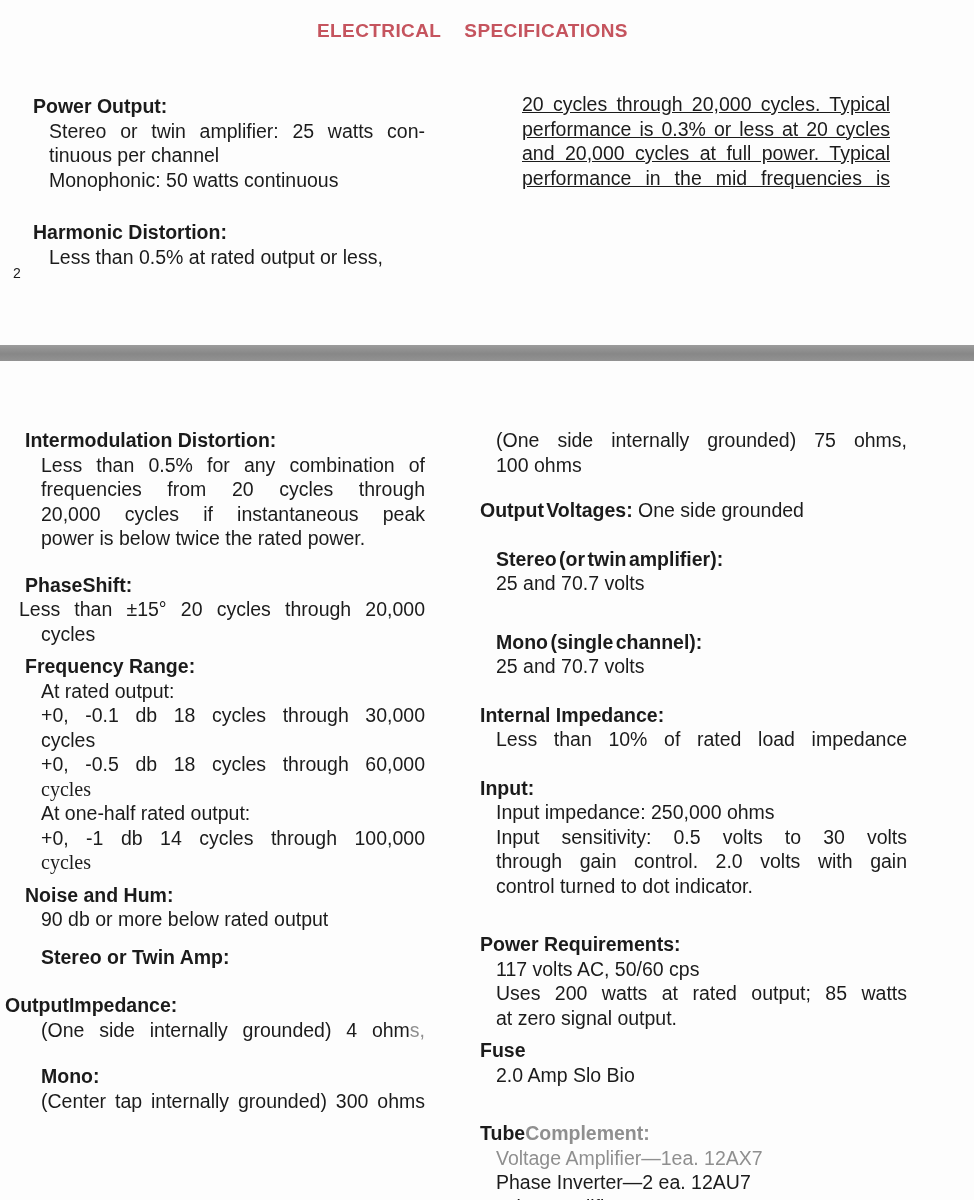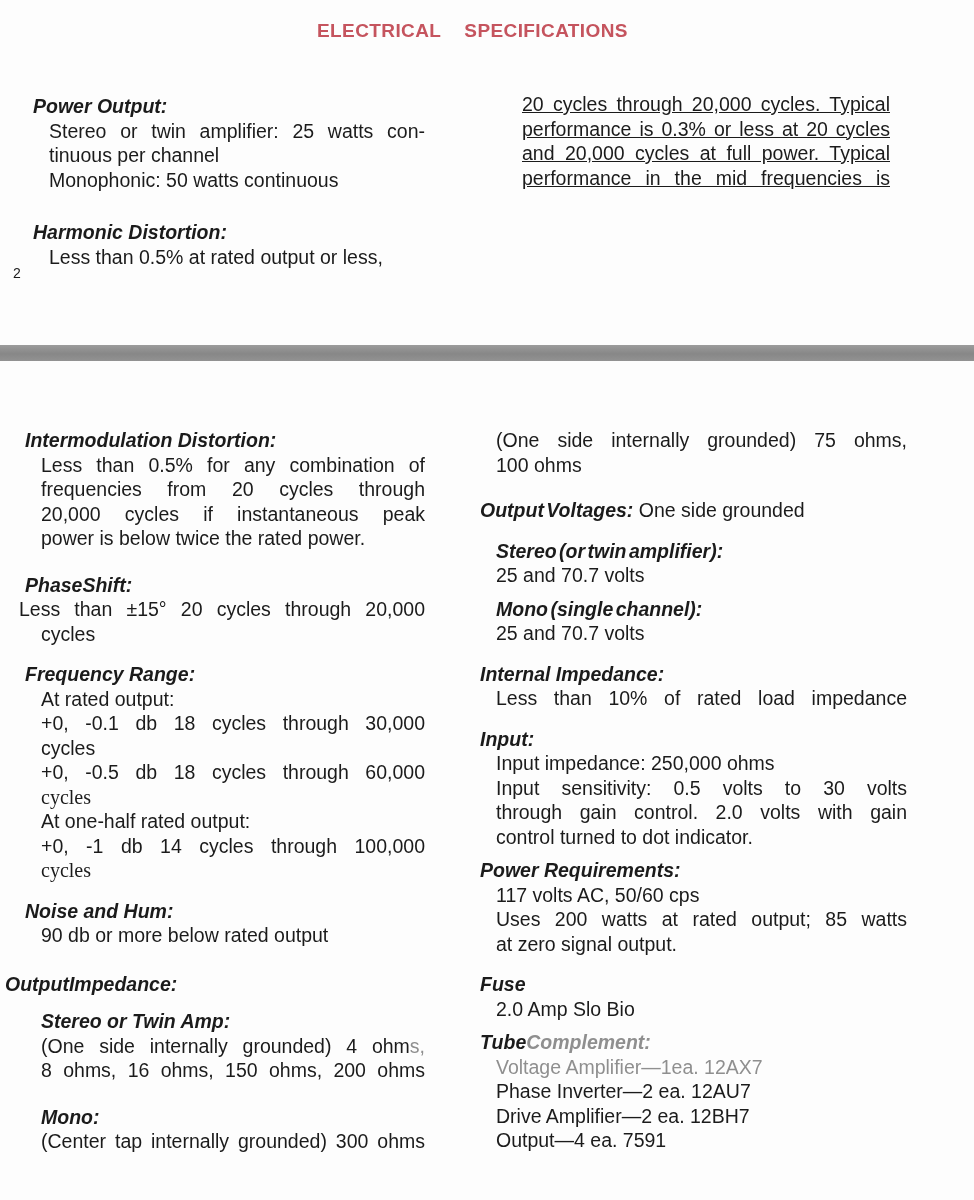--- a/index.html
+++ b/index.html
@@ -15,30 +15,30 @@
   .pagenum{position:absolute;left:13px;top:265px;font-size:14px;}
   .divider{
     position:absolute;left:0;top:345px;width:974px;height:16px;
     background:linear-gradient(180deg,#9c9c9c,#878787 55%,#929292);
   }
   .col{position:absolute;font-size:19.5px;line-height:24.5px;}
   .tl{left:33px;top:94px;width:392px;}
   .tr{left:522px;top:92px;width:368px;text-decoration:underline;}
   .bl{left:25px;top:428px;width:400px;}
   .br{left:480px;top:428px;width:427px;}
-  .h{font-weight:bold;font-style:italic;}
+  .h{font-weight:bold;}
   .ind{padding-left:16px;}
   .j{text-align:justify;text-align-last:justify;}
   .serif{font-family:"Liberation Serif",serif;font-size:20px;}
   .neg6{margin-left:-6px;}
   .neg20{margin-left:-20px;}
   .fade{color:#8f8f8f;}
   .tight{word-spacing:-3px;}
-  .g13{margin-top:13px}.g14{margin-top:16px}.g16{margin-top:16px}
-  .g18{margin-top:9px}.g21{margin-top:21px}.g22{margin-top:22px}
+  .g13{margin-top:13px}.g14{margin-top:24px}.g16{margin-top:8px}
+  .g18{margin-top:34px}.g21{margin-top:21px}.g22{margin-top:22px}
   .g24{margin-top:24px}.g28{margin-top:28px}
 </style>
 </head>
 <body>
 
 <div class="page">
 
   <div class="title">
     <span>ELECTRICAL</span><span class="w2">SPECIFICATIONS</span>
   </div>
@@ -80,25 +80,24 @@
     <div class="ind">cycles</div>
     <div class="ind j">+0, -0.5 db 18 cycles through 60,000</div>
     <div class="ind serif">cycles</div>
     <div class="ind">At one-half rated output:</div>
     <div class="ind j">+0, -1 db 14 cycles through 100,000</div>
     <div class="ind serif">cycles</div>
 
     <div class="h g16">Noise and Hum:</div>
     <div class="ind">90 db or more below rated output</div>
 
+    <div class="h g13 ind">Stereo or Twin Amp:</div>
+
     <div class="h g24 neg20">OutputImpedance:</div>
-
-    <div class="h g13 ind">Stereo or Twin Amp:</div>
     <div class="ind j"><span>(One side internally grounded) 4 ohm</span><span class="fade">s,</span></div>
-    <div class="ind j">8 ohms, 16 ohms, 150 ohms, 200 ohms</div>
 
     <div class="h g22 ind">Mono:</div>
     <div class="ind j">(Center tap internally grounded) 300 ohms</div>
   </div>
 
   <div class="col br">
     <div class="ind j">(One side internally grounded) 75 ohms,</div>
     <div class="ind">100 ohms</div>
 
     <div class="g21"><span class="h tight">Output Voltages:</span> <span>One side grounded</span></div>

